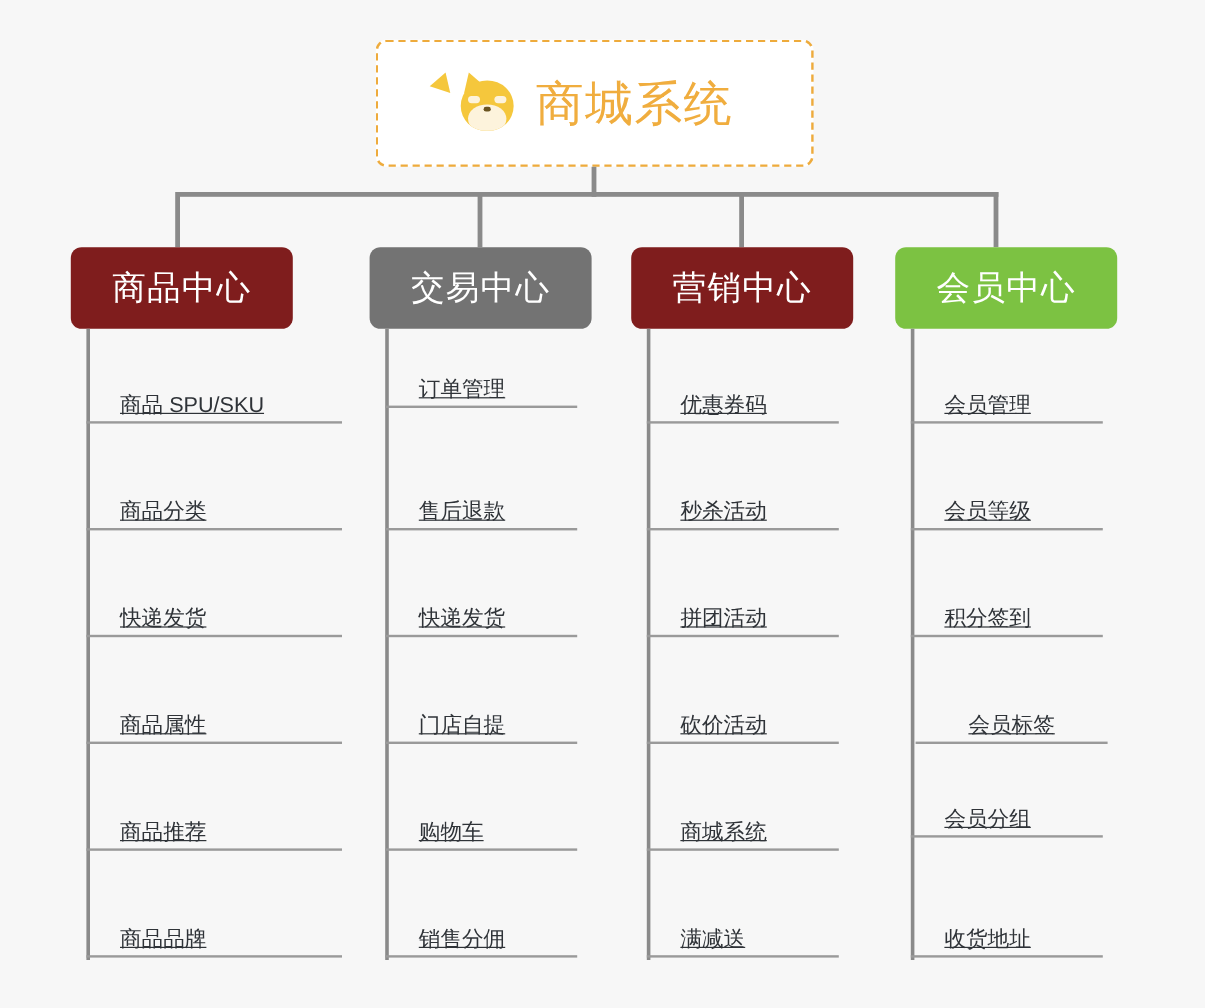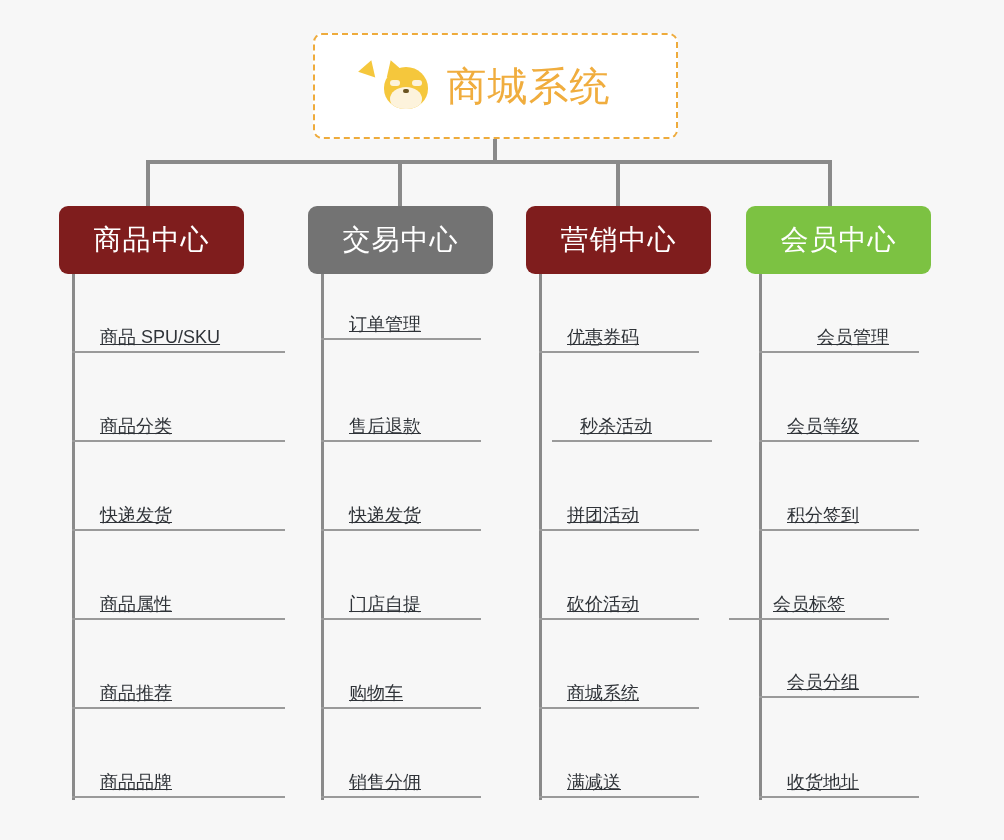--- a/index.html
+++ b/index.html
@@ -231,50 +231,50 @@
         <span class="leaf-label">销售分佣</span>
       </div>
       <div class="conn conn-v drop" style="left: 616px;"></div>
       <div class="cat-header" style="left: 526px; width: 185px; background: #7f1d1d;">
         <span>营销中心</span>
       </div>
       <div class="col-spine" style="left: 539px; height: 526px;"></div>
       <div class="leaf" style="left: 539px; top: 309px; width: 160px;">
         <span class="leaf-label">优惠券码</span>
       </div>
-      <div class="leaf" style="left: 539px; top: 398px; width: 160px; margin-left: 13px;">
+      <div class="leaf" style="left: 539px; top: 398px; width: 160px;">
         <span class="leaf-label">秒杀活动</span>
       </div>
       <div class="leaf" style="left: 539px; top: 487px; width: 160px;">
         <span class="leaf-label">拼团活动</span>
       </div>
       <div class="leaf" style="left: 539px; top: 576px; width: 160px;">
         <span class="leaf-label">砍价活动</span>
       </div>
       <div class="leaf" style="left: 539px; top: 665px; width: 160px;">
         <span class="leaf-label">商城系统</span>
       </div>
       <div class="leaf" style="left: 539px; top: 754px; width: 160px;">
         <span class="leaf-label">满减送</span>
       </div>
       <div class="conn conn-v drop" style="left: 828px;"></div>
       <div class="cat-header" style="left: 746px; width: 185px; background: rgb(124, 194, 66);">
         <span>会员中心</span>
       </div>
       <div class="col-spine" style="left: 759px; height: 526px;"></div>
-      <div class="leaf" style="left: 759px; top: 309px; width: 160px; justify-content: center;">
+      <div class="leaf" style="left: 759px; top: 309px; width: 160px;">
         <span class="leaf-label">会员管理</span>
       </div>
       <div class="leaf" style="left: 759px; top: 398px; width: 160px;">
         <span class="leaf-label">会员等级</span>
       </div>
       <div class="leaf" style="left: 759px; top: 487px; width: 160px;">
         <span class="leaf-label">积分签到</span>
       </div>
-      <div class="leaf" style="left: 729px; top: 576px; width: 160px; padding-left: 44px;">
+      <div class="leaf" style="left: 763px; top: 576px; width: 160px; padding-left: 44px;">
         <span class="leaf-label">会员标签</span>
       </div>
       <div class="leaf" style="left: 759px; top: 654px; width: 160px;">
         <span class="leaf-label">会员分组</span>
       </div>
       <div class="leaf" style="left: 759px; top: 754px; width: 160px; align-items: flex-end;">
         <span class="leaf-label">收货地址</span>
       </div>
     </div>
 

